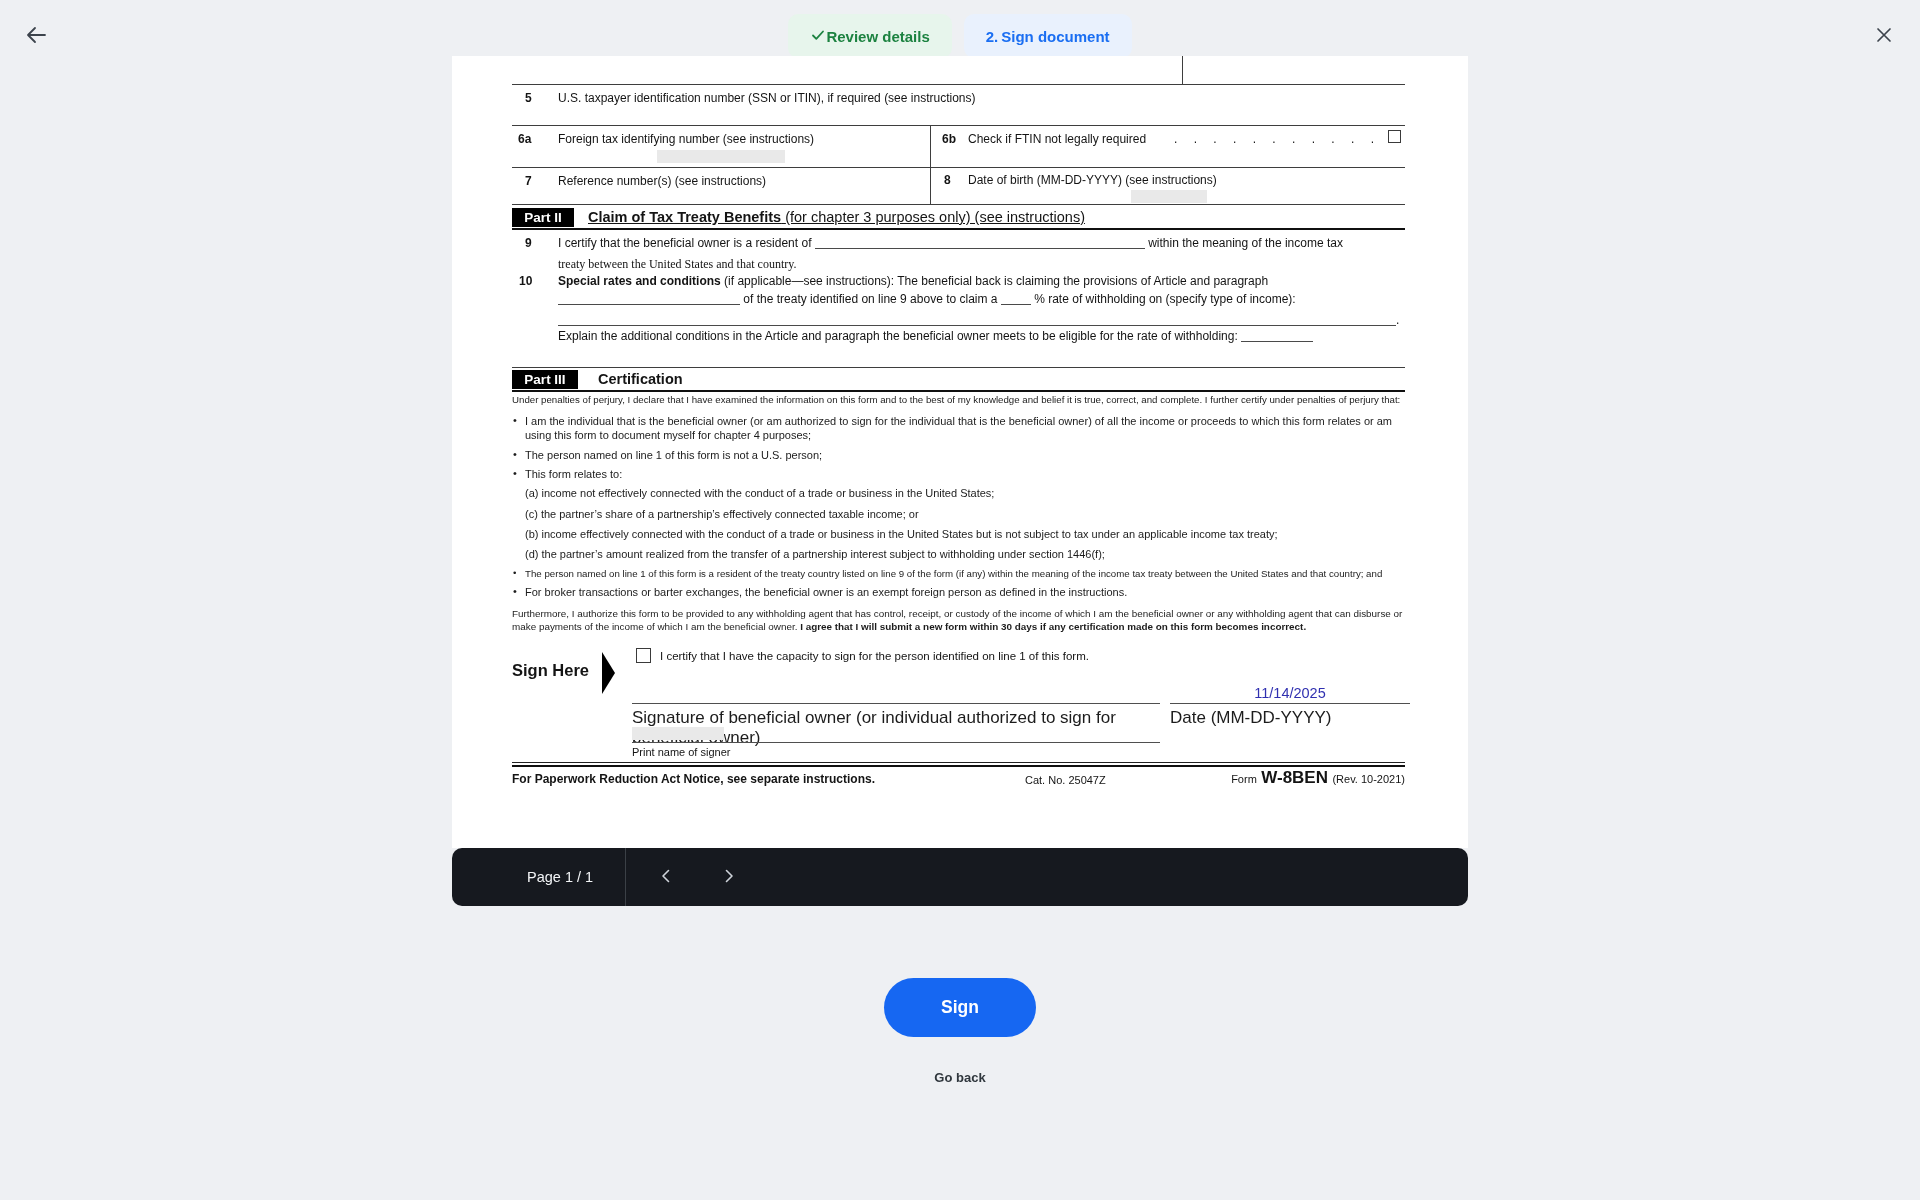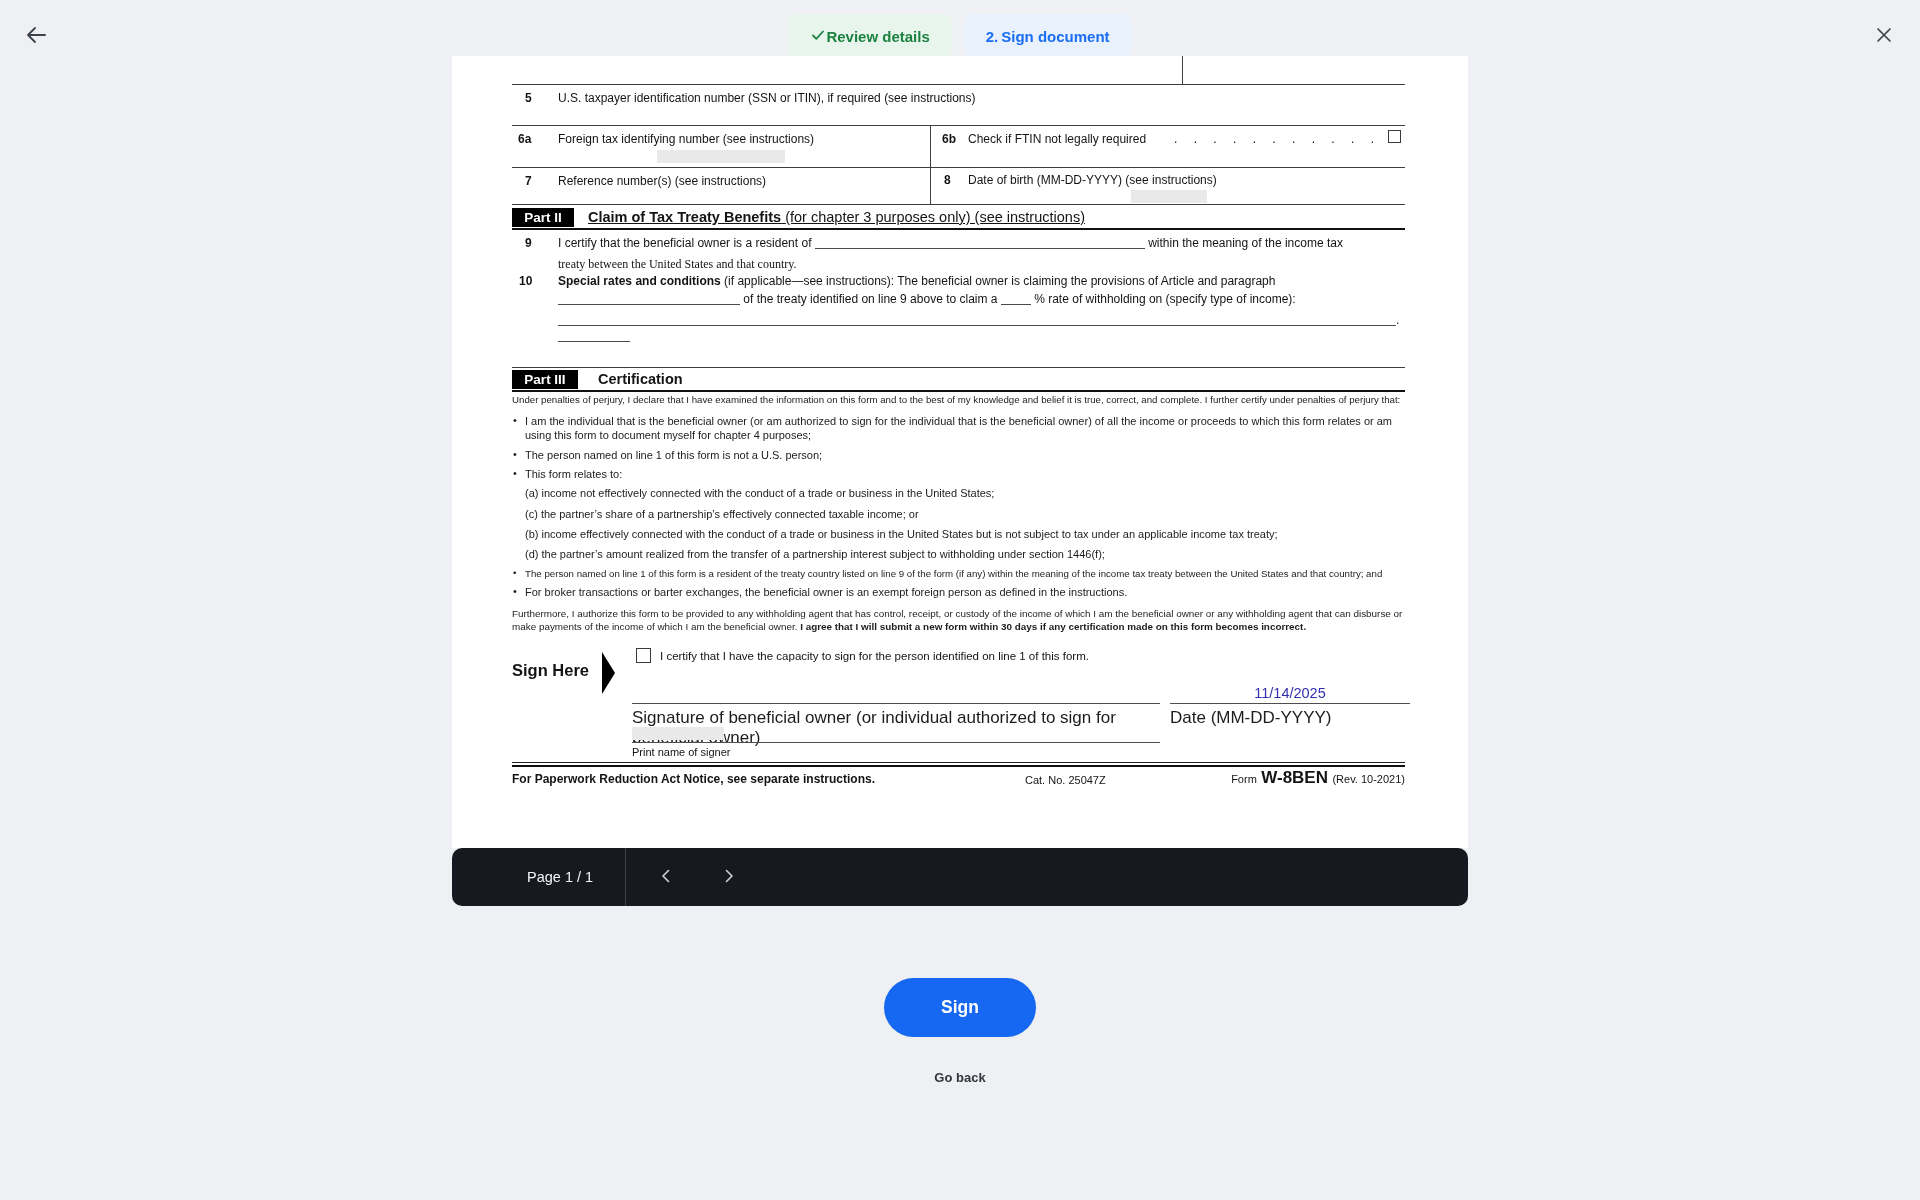--- a/index.html
+++ b/index.html
@@ -163,32 +163,33 @@
   <div class="abs flabel" style="left:106px; top:180px; width:847px;">
     <span>I certify that the beneficial owner is a resident of</span>
     <span class="blank" style="width:330px;"></span>
     <span>within the meaning of the income tax</span>
   </div>
   <span class="abs flabel" style="left:106px; top:201px;font-family:Liberation Serif, serif;">treaty between the United States and that country.</span>
 
   <span class="abs num" style="left:67px; top:218px;">10</span>
   <div class="abs flabel" style="left:106px; top:218px; width:847px;">
     <b>Special rates and conditions</b>
-    <span>(if applicable—see instructions): The beneficial owner is claiming the provisions of Article and paragraph</span>
+    <span>(if applicable—see instructions): The beneficial back is claiming the provisions of Article and paragraph</span>
   </div>
   <div class="abs flabel" style="left:106px; top:236px; width:847px;">
     <span class="blank" style="width:182px;"></span>
     <span>of the treaty identified on line 9 above to claim a</span>
     <span class="blank" style="width:30px;"></span>
     <span>% rate of withholding on (specify type of income):</span>
   </div>
   <div class="abs flabel" style="left:106px; top:257px; width:847px;">
     <span class="blank" style="width:838px;"></span><span>.</span>
   </div>
   <div class="abs flabel" style="left:106px; top:273px; width:847px;">
+    <span>Explain the additional conditions in the Article and paragraph the beneficial owner meets to be eligible for the rate of withholding:</span>
     <span class="blank" style="width:72px;"></span>
   </div>
 
   <div class="hline" style="left:60px; top:311px; width:893px;"></div>
   <div class="part-badge" style="left:60px; top:314px; width:66px; height:19px;">Part III</div>
   <div class="part-title" style="left:146px; top:315px;">
     <b>Certification</b>
   </div>
   <div class="thickline" style="left:60px; top:334px; width:893px; height:2px;"></div>
 

